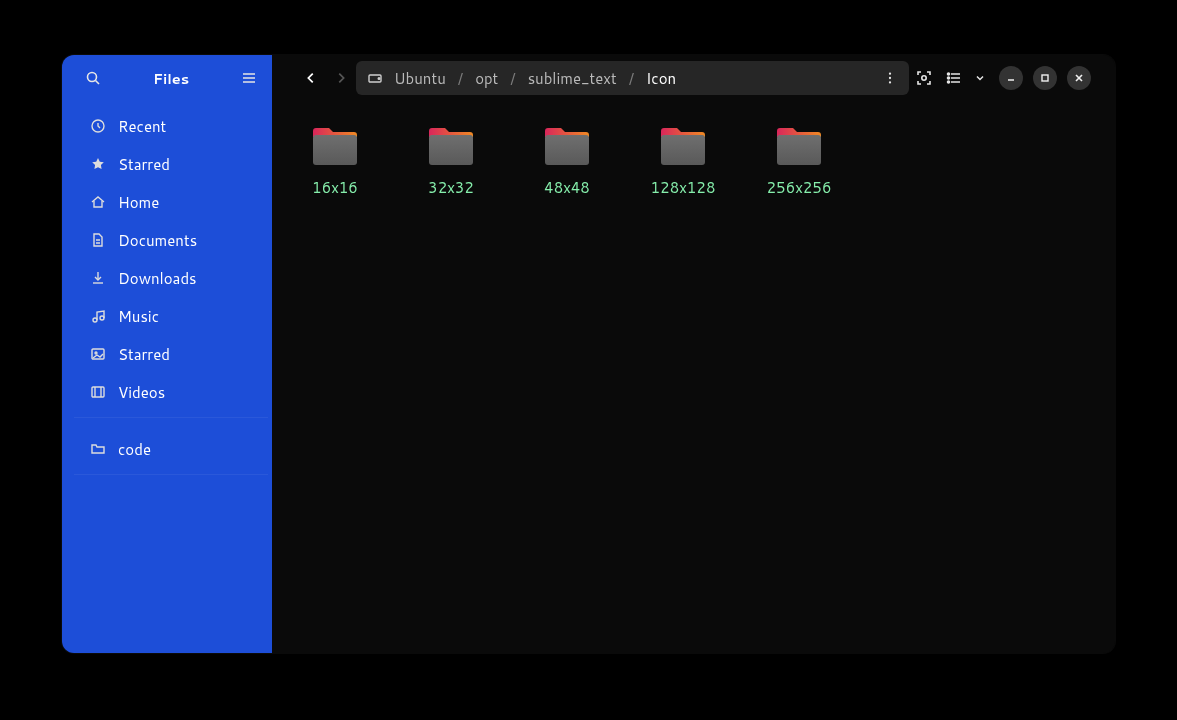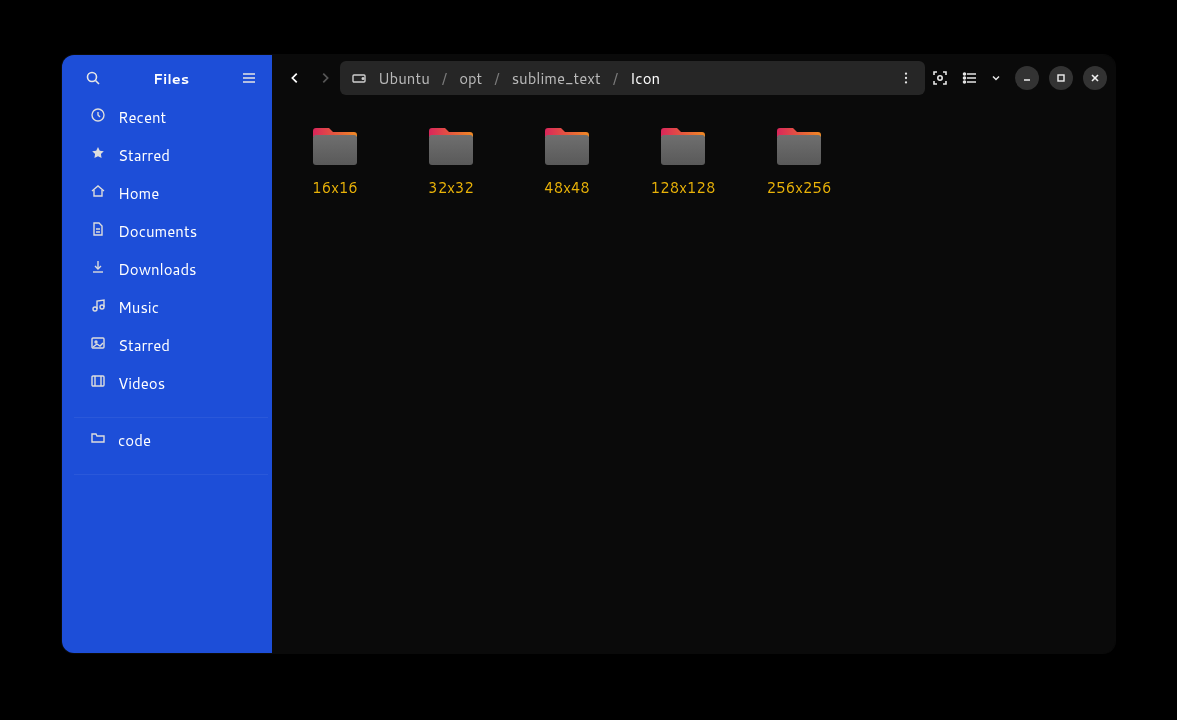--- a/index.html
+++ b/index.html
@@ -58,20 +58,21 @@
     color: #ffffff;
   }
 
   .sidebar-list {
     padding-top: 6px;
     display: flex; flex-direction: column;
   }
   .sidebar-item {
     height: 38px;
     display: flex;
+    align-items: center;
     padding: 0 6px 0 20px;
     gap: 12px;
     font-size: 15px;
     color: #ffffff;
     cursor: pointer;
   }
   .sidebar-item .icon {
     width: 16px; height: 16px;
     display: flex; align-items: center; justify-content: center;
     color: #dddddd;
@@ -88,21 +89,21 @@
     flex: 1;
     background: #0a0a0a;
     display: flex;
     flex-direction: column;
   }
 
   .main-header {
     height: 46px;
     display: flex;
     align-items: center;
-    padding: 0 8px;
+    padding: 0 24px;
   }
 
   .nav-btn {
     width: 30px; height: 30px;
     display: flex; align-items: center; justify-content: center;
     border-radius: 6px;
     color: #ffffff;
   }
   .nav-btn.disabled { color: #555555; }
 
@@ -179,21 +180,21 @@
   .folder {
     width: 90px;
     display: flex;
     flex-direction: column;
     align-items: center;
     gap: 10px;
     cursor: pointer;
   }
   .folder-label {
     font-size: 15px;
-    color: #eab308;
+    color: #86efac;
     text-align: center;
   }
 
   svg { display: block; }
 </style>
 </head>
 <body>
 
 <div class="window">
 

